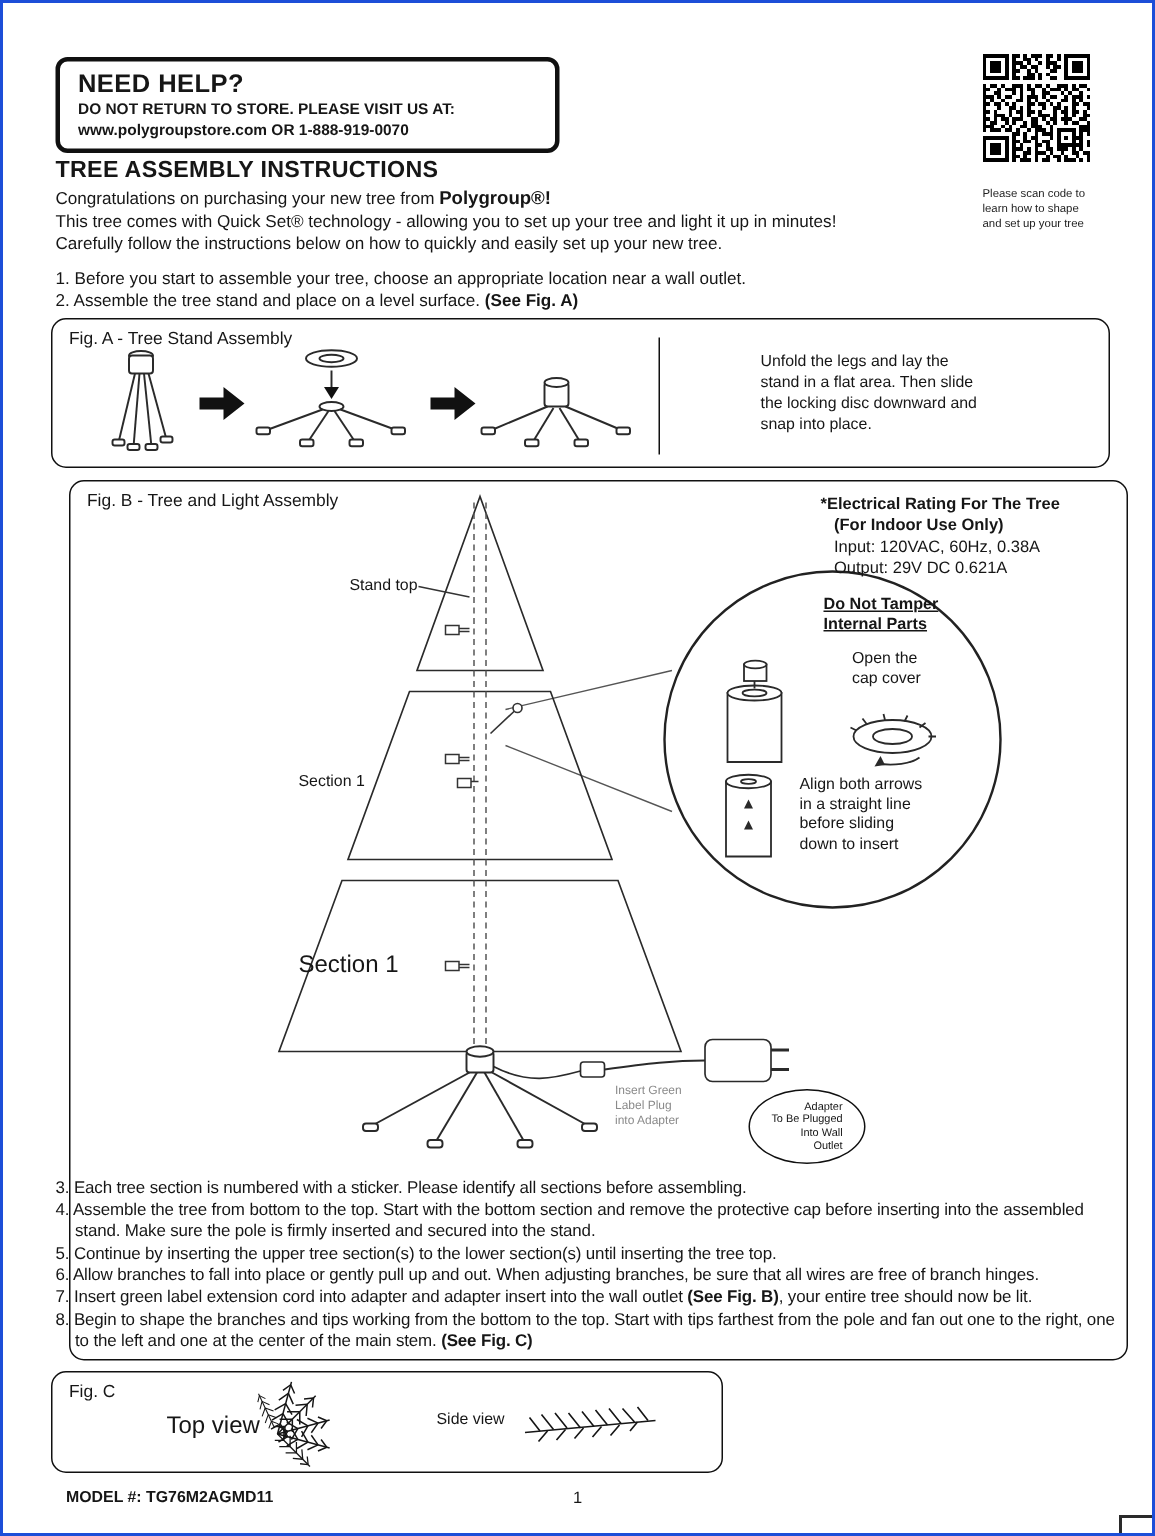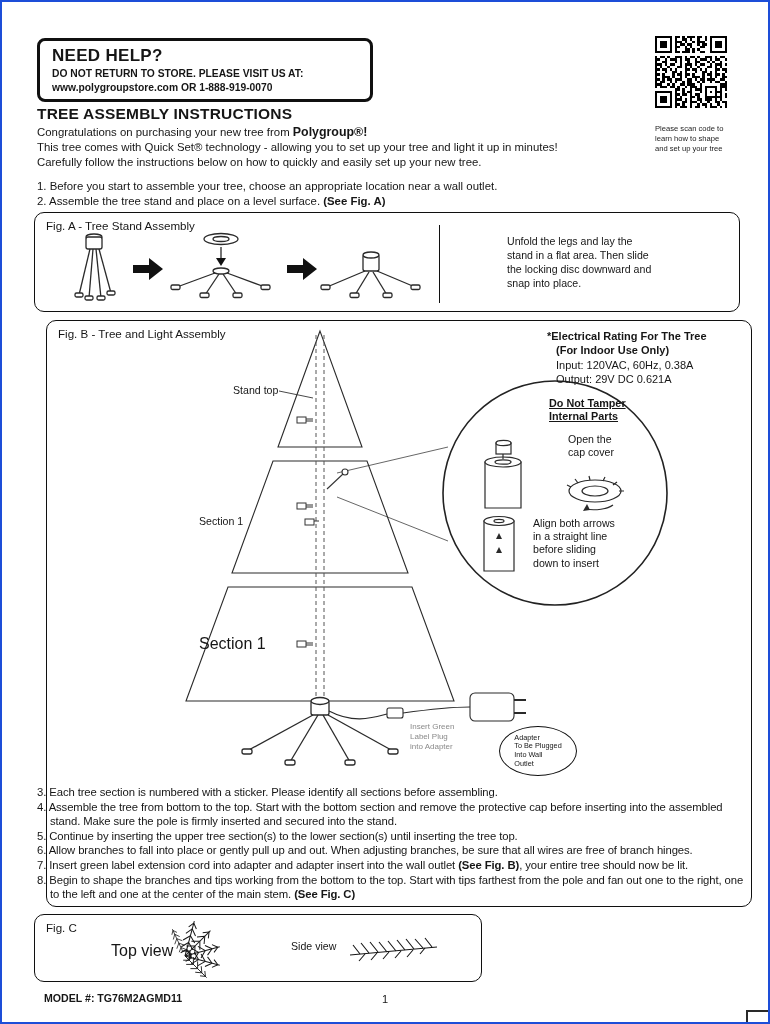--- a/index.html
+++ b/index.html
@@ -36,21 +36,21 @@
   .elec{left:500px;top:8px;font-size:11px;line-height:1.3}
   .elec-ind{padding-left:9px}
   .tamper{left:502px;top:76px;width:84px;font-size:10.8px;line-height:1.25;text-decoration:underline;}
   .opencap{left:521px;top:112px;font-size:10.6px;line-height:1.25}
   .alignlbl{left:486px;top:196px;font-size:10.6px;line-height:1.25}
   .lbl-treetop{left:186px;top:63px;font-size:10.6px}
   .lbl-s2{left:152px;top:194px;font-size:10.6px}
   .lbl-s1{left:152px;top:314px;font-size:16px}
   .insert-green{left:363px;top:401px;font-size:8px;line-height:1.25;color:#8a8a8a}
   .cloud{left:452px;top:405px;width:78px;height:50px;border:1.3px solid #101010;border-radius:50%;
-         display:flex;align-items:center;justify-content:center;text-align:left;font-size:7.3px;line-height:1.2;background:#fff}
+         display:flex;align-items:center;justify-content:center;text-align:right;font-size:7.3px;line-height:1.2;background:#fff}
 
   .steps{left:35px;top:783px;width:708px;font-size:11.3px;line-height:14.6px;letter-spacing:-.1px}
   .step{padding-left:13px;text-indent:-13px}
 
   .figc{left:32px;top:912px;width:448px;height:68px}
   .lbl-topview{left:76px;top:27px;font-size:16px}
   .figc-top-svg{left:130px;top:5px}
   .lbl-sideview{left:256px;top:25px;font-size:10.6px}
   .figc-side-svg{left:312px;top:14px}
 

